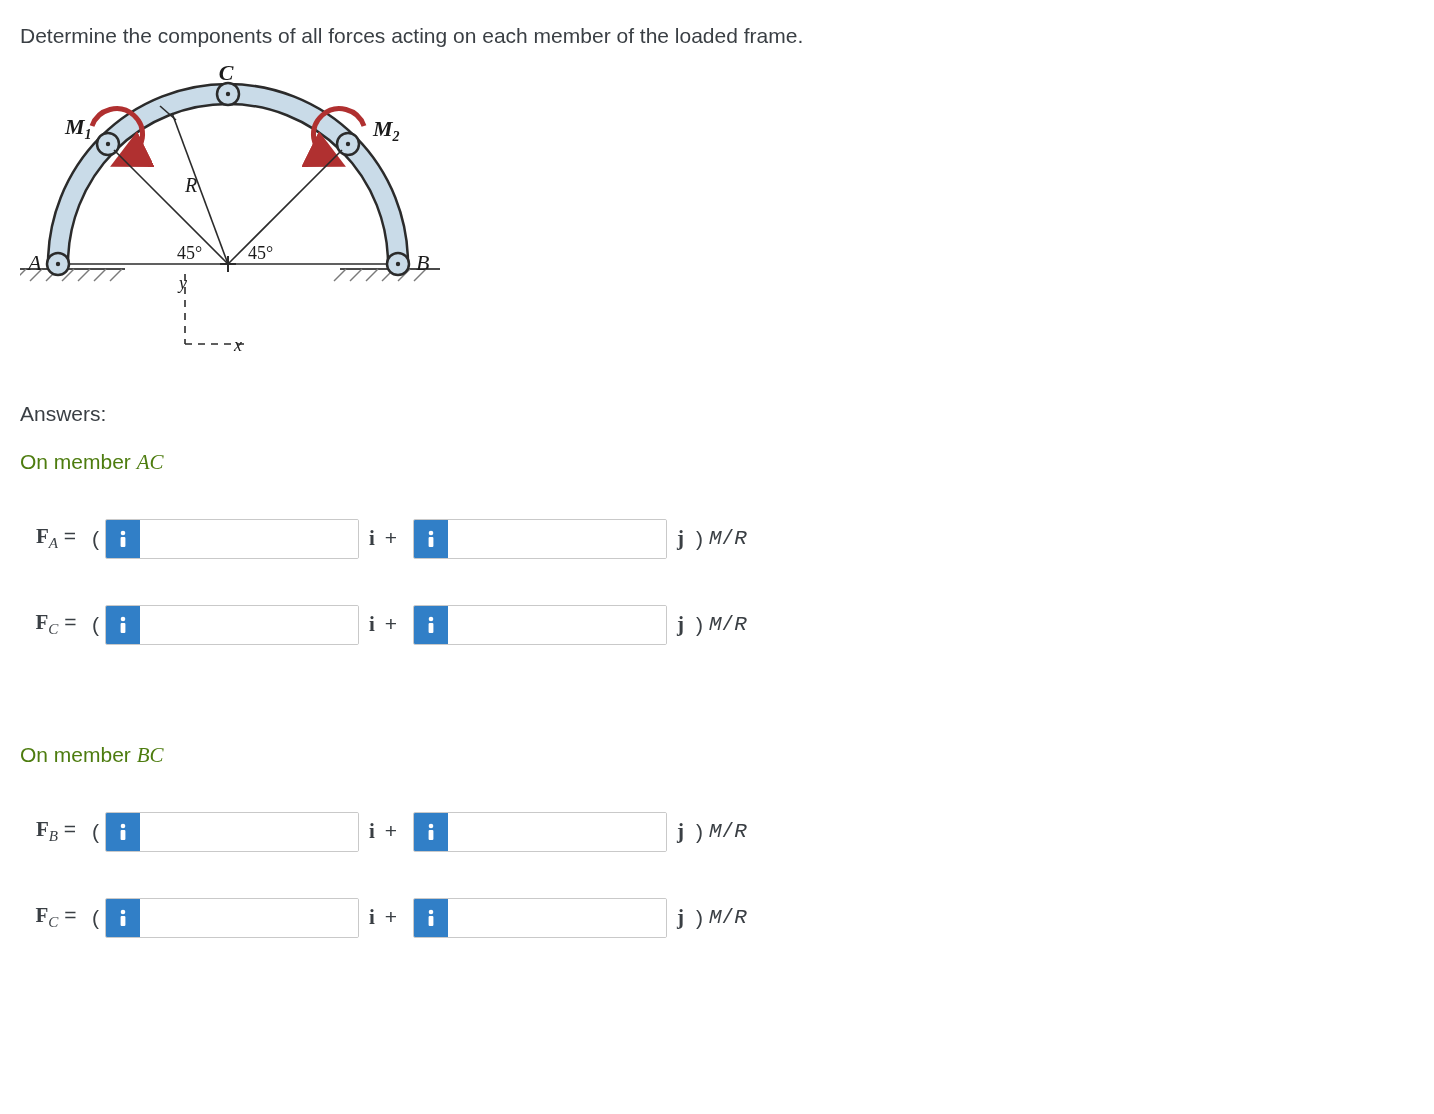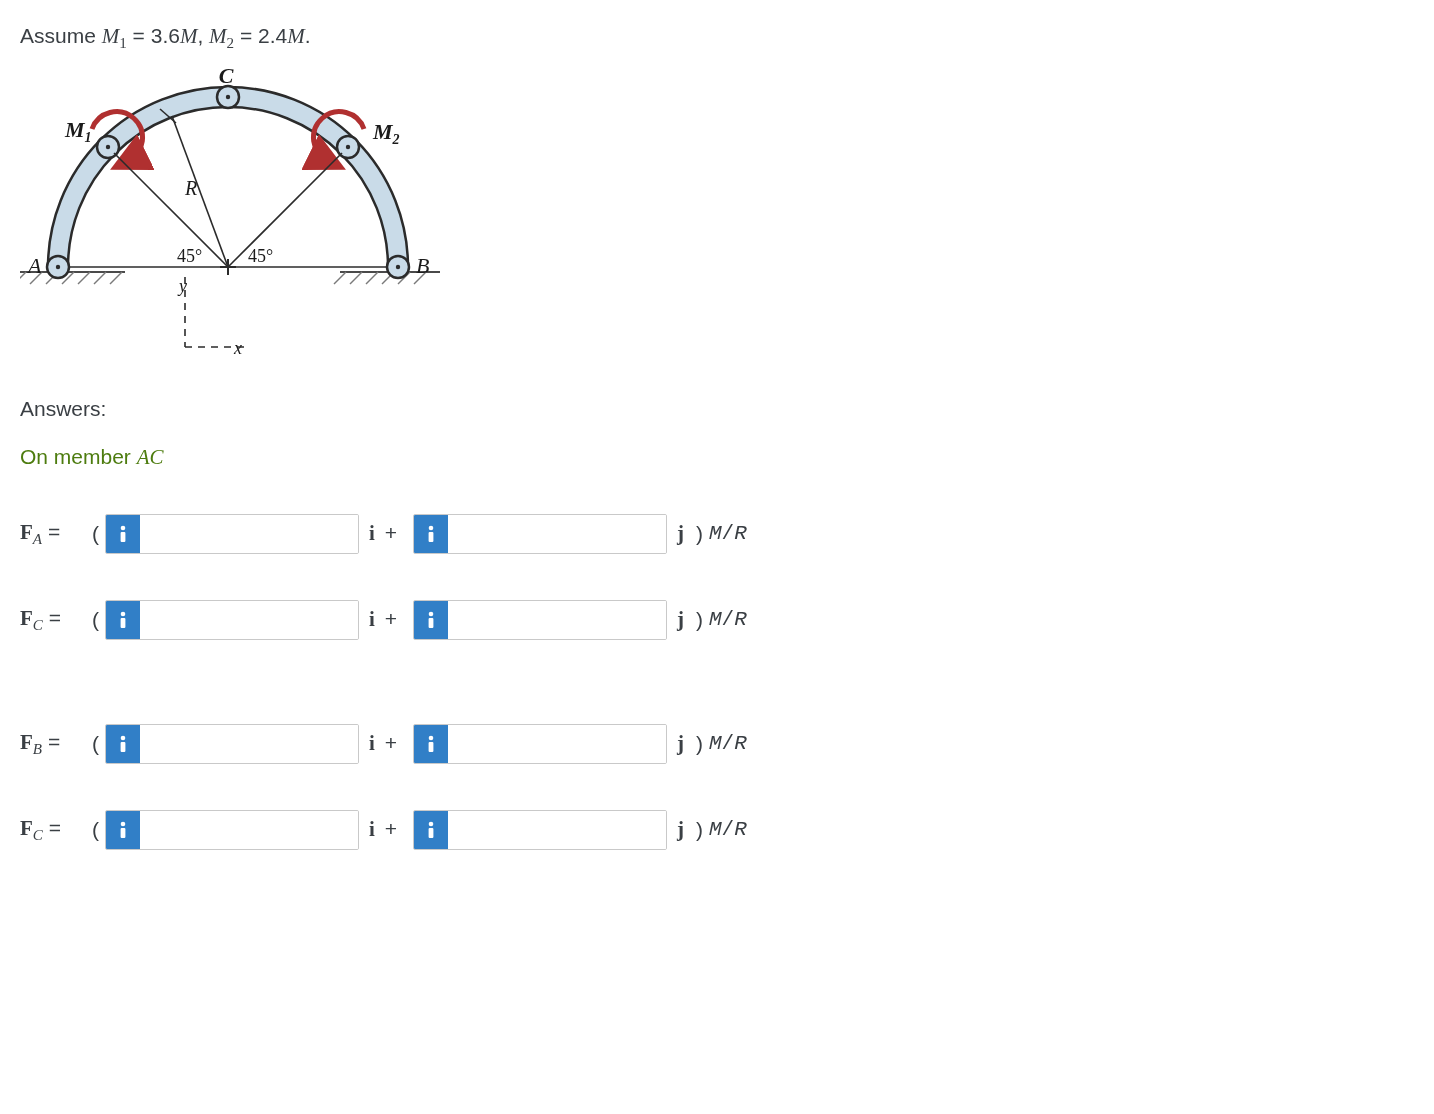--- a/index.html
+++ b/index.html
@@ -30,21 +30,21 @@
     margin-top: 12px;
     margin-left: 0;
     width: 420px;
     height: 310px;
   }
   .diagram-wrap svg {
     display: block;
   }
 
   .answers-block {
-    margin-top: 20px;
+    margin-top: 28px;
   }
   .section-title {
     font-size: 21px;
     color: #3a3f44;
     margin-bottom: 24px;
   }
   .member-title {
     font-size: 21px;
     color: #4d7c0f;
     margin-top: 14px;
@@ -53,21 +53,21 @@
 
   .answer-row {
     display: flex;
     align-items: center;
     margin-bottom: 46px;
     font-size: 21px;
     color: #3a3f44;
   }
   .answer-row .label {
     width: 72px;
-    text-align: left;
+    text-align: center;
   }
   .answer-row .paren {
     margin-right: 6px;
     margin-left: 0;
   }
 
   .input-wrap {
     display: inline-flex;
     align-items: stretch;
     border: 1px solid #c9c9c9;
@@ -112,23 +112,21 @@
 
   .serif { font-family: "Times New Roman", Times, serif; }
   .bold { font-weight: bold; }
 </style>
 </head>
 <body>
 
 <div class="page">
 
   <div>
-    <div class="prompt-line">
-      <span>Assume </span><span class="italic serif">M</span><span class="sub1 serif">1</span><span> = 3.6</span><span class="italic serif">M</span><span>, </span><span class="italic serif">M</span><span class="sub1 serif">2</span><span> = 2.4</span><span class="italic serif">M</span><span>.</span>
-    </div>
+    <div class="prompt-line">Determine the components of all forces acting on each member of the loaded frame.</div>
   </div>
 
   <div class="diagram-wrap">
     <svg viewBox="0 0 420 310" width="420" height="310">
 
       <g stroke="#4a4a4a" stroke-width="2">
         <line x1="0" y1="205" x2="105" y2="205"></line>
       </g>
       <g stroke="#7a7a7a" stroke-width="1.5">
         <line x1="6" y1="205" x2="-6" y2="217"></line>
@@ -274,20 +272,23 @@
       </span>
       <span class="ij">j</span>
         <span>)</span>
       <span class="unit">
         <span>M</span><span class="sl">/</span><span>R</span>
       </span>
     </div>
 
     <div style="height:38px"></div>
 
+    <div class="member-title">
+      <span>On member </span><span class="italic serif">BC</span>
+    </div>
 
     <div class="answer-row">
       <span class="label">
         <span class="serif bold">F</span><span class="serif italic sub1">B</span><span> = </span>
       </span>
       <span class="paren">(</span>
       <span class="input-wrap">
         <span class="info-badge">
           <svg width="14" height="18" viewBox="0 0 14 18">
               <circle cx="7" cy="3" r="2.3" fill="#fff"></circle>

